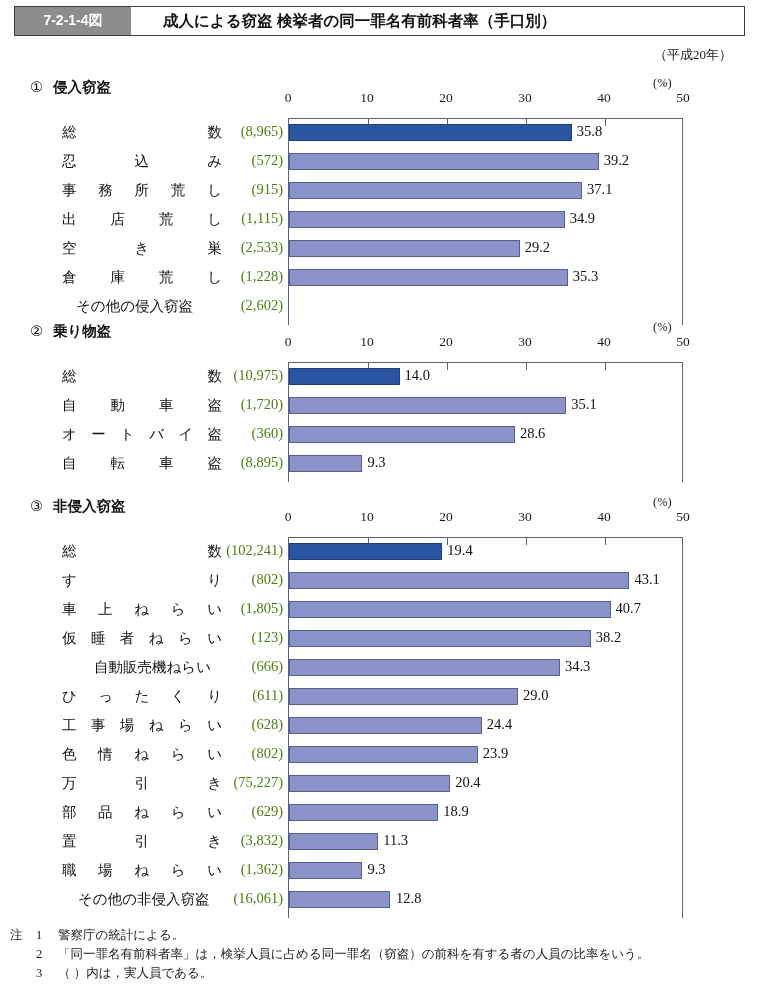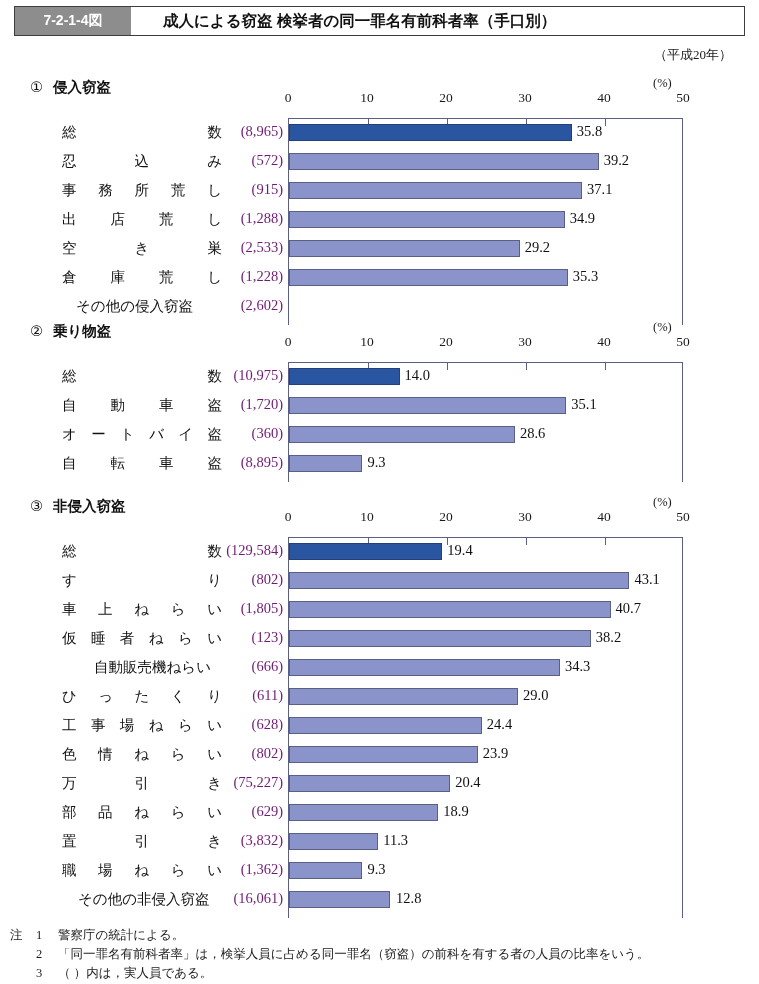--- a/index.html
+++ b/index.html
@@ -38,25 +38,26 @@
     font-weight: bold;
     display: flex;
     align-items: center;
     justify-content: center;
     letter-spacing: 0px;
   }
   .header-title {
     flex: 1;
     display: flex;
     align-items: center;
-    padding-left: 32px;
+    padding-left: 16px;
     font-family: "Liberation Sans", "DejaVu Sans", sans-serif;
     font-size: 15.5px;
     font-weight: bold;
     color: #111111;
+    margin-left: 16px;
   }
 
   .year-note {
     position: absolute;
     right: 27px;
     top: 46px;
     font-size: 13px;
     font-family: "Liberation Serif", "DejaVu Serif", serif;
     color: #1a1a1a;
   }
@@ -167,21 +168,21 @@
   .cat-label.tight { letter-spacing: 0px; justify-content: flex-start; }
   .cat-label span { display: inline-block; }
   .cat-count {
     position: absolute;
     left: 150px;
     width: 133px;
     top: 3px;
     text-align: right;
     font-size: 14.5px;
     font-family: "Liberation Serif", "DejaVu Serif", serif;
-    color: #701a75;
+    color: #4d7c0f;
     white-space: nowrap;
   }
 
   
   .notes {
     position: absolute;
     left: 10px;
     top: 926px;
     width: 740px;
     font-size: 12.5px;
@@ -264,21 +265,21 @@
         <span>荒</span>
         <span>し</span>
       </div>
       <div class="cat-count" style="top: 103px;">(915)</div>
       <div class="cat-label" style="top: 132px;">
         <span>出</span>
         <span>店</span>
         <span>荒</span>
         <span>し</span>
       </div>
-      <div class="cat-count" style="top: 132px;">(1,288)</div>
+      <div class="cat-count" style="top: 132px;">(1,115)</div>
       <div class="cat-label" style="top: 161px;">
         <span>空</span>
         <span>き</span>
         <span>巣</span>
       </div>
       <div class="cat-count" style="top: 161px;">(2,533)</div>
       <div class="cat-label" style="top: 190px;">
         <span>倉</span>
         <span>庫</span>
         <span>荒</span>
@@ -418,21 +419,21 @@
         </div>
         <div class="row">
           <div class="bar normal" style="width: 101.12px;"></div>
           <div class="bar-value" style="left: 107px;">12.8</div>
         </div>
       </div>
       <div class="cat-label" style="top: 45px;">
         <span>総</span>
         <span>数</span>
       </div>
-      <div class="cat-count" style="top: 45px;">(129,584)</div>
+      <div class="cat-count" style="top: 45px;">(102,241)</div>
       <div class="cat-label" style="top: 74px;">
         <span>す</span>
         <span>り</span>
       </div>
       <div class="cat-count" style="top: 74px;">(802)</div>
       <div class="cat-label" style="top: 103px;">
         <span>車</span>
         <span>上</span>
         <span>ね</span>
         <span>ら</span>

